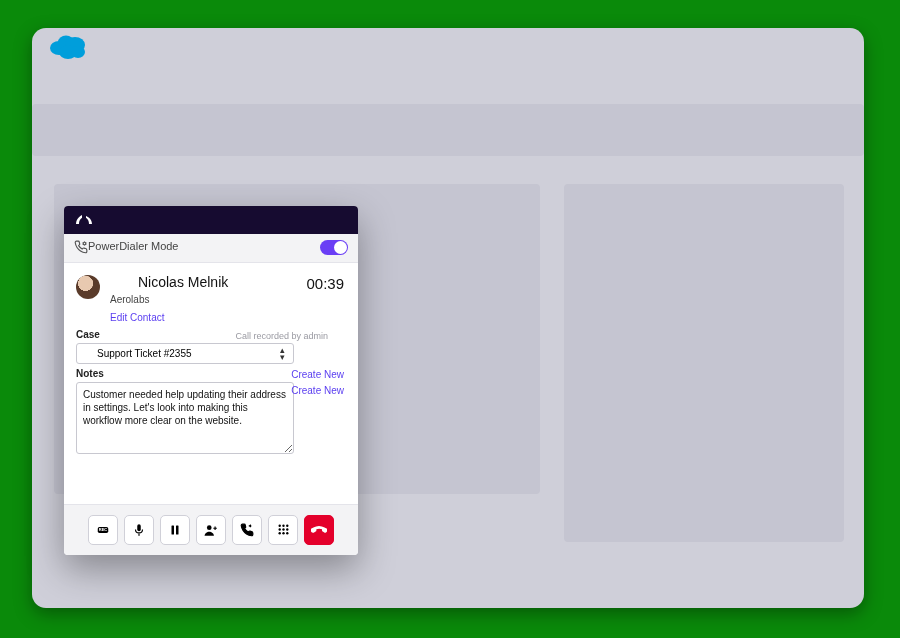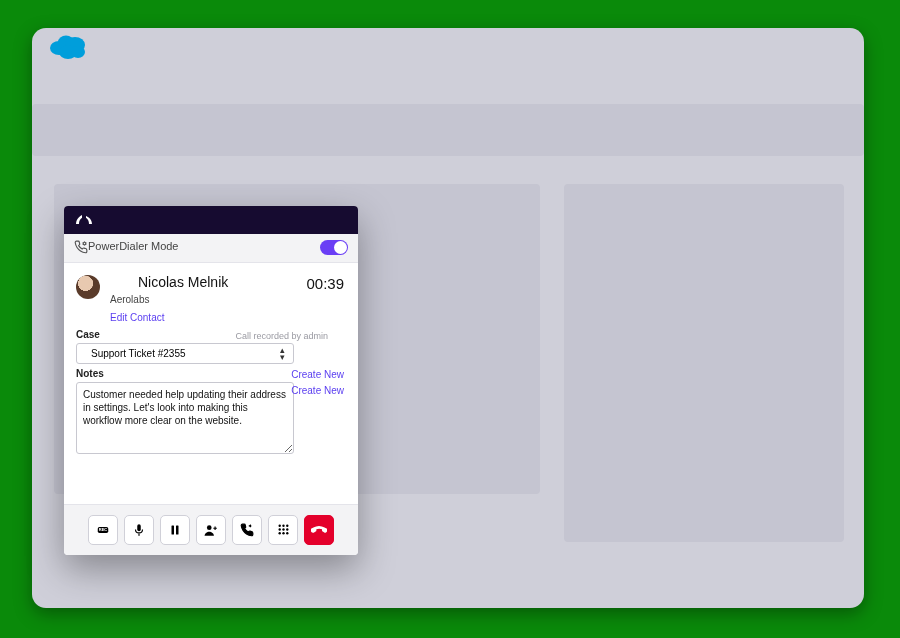--- a/index.html
+++ b/index.html
@@ -129,21 +129,21 @@
   .caller-sub { font-size: 10px; color: #444; }
   .edit-link { font-size: 10px; color: #5a3ef0; cursor: pointer; display:inline-block; margin-top: 4px;}
   .timer { font-size: 15px; color: #111; font-weight: 400; position: absolute; right: 14px; top: 12px;}
   .rec-note { font-size: 9px; color: #9a9aa2; position: absolute; right: 30px; top: 68px;}
 
   .section-label { font-size: 10px; font-weight: 600; color: #222; margin: 4px 0 3px 0;}
   .select-wrap { position: relative; }
   .case-select {
     width: 218px;
     font-size: 10px;
-    padding: 4px 14px;
+    padding: 4px 20px;
     border: 1px solid #c8c8d0;
     border-radius: 3px;
     background: #fff;
     appearance: none;
     -webkit-appearance: none;
   }
   .select-caret {
     position: absolute;
     left: 204px;
     top: 4px;

